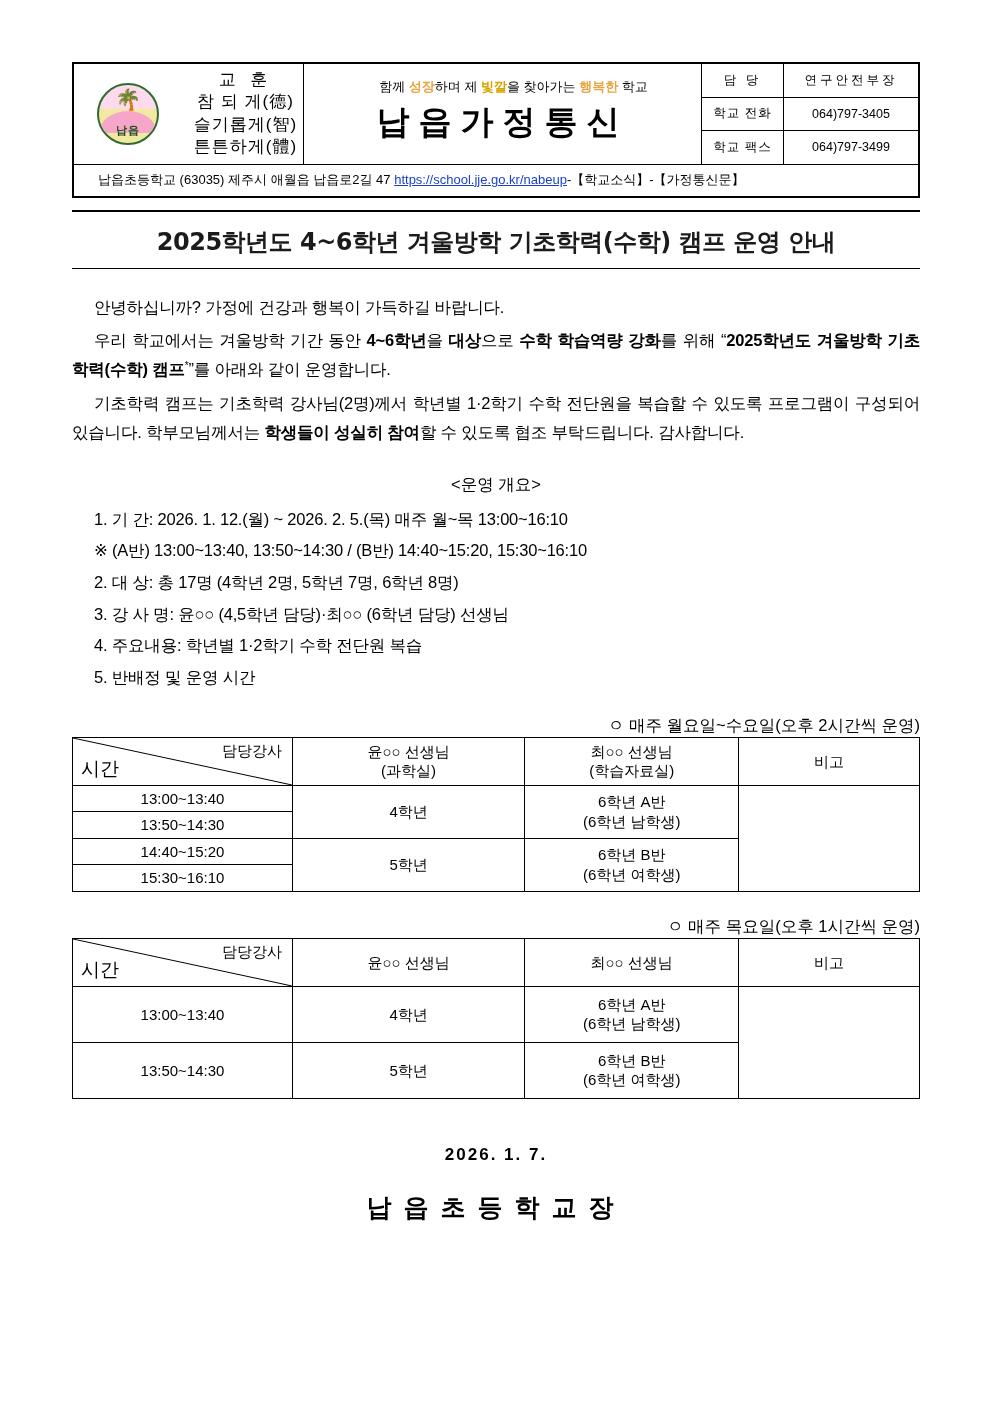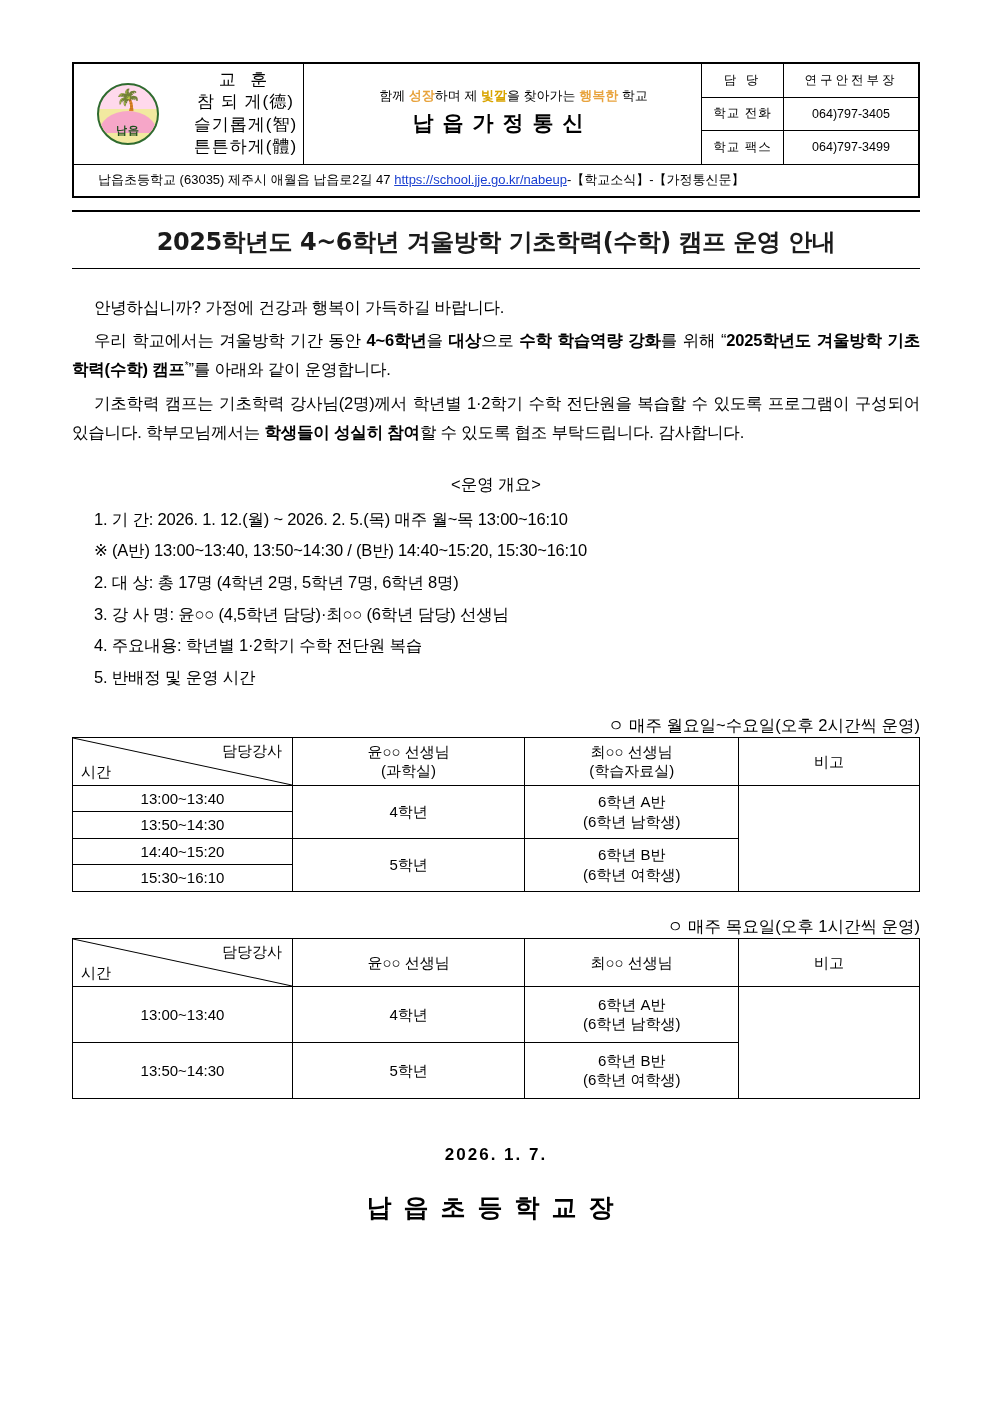--- a/index.html
+++ b/index.html
@@ -98,21 +98,21 @@
   }
   .slogan {
     font-size: 13px;
     letter-spacing: 0px;
     margin-bottom: 4px;
     margin-left: 22px;
   }
   .slogan .hl-orange { color: #e8a33d; font-weight: bold; }
   .slogan .hl-gold { color: #d9a400; font-weight: bold; }
   .bigtitle {
-    font-size: 21px;
+    font-size: 33px;
     font-weight: bold;
     letter-spacing: 9px;
     font-family: Liberation Mono, monospace;
   }
   .lh-right {
     width: 216px;
     display: flex;
     flex-direction: column;
   }
   .lh-r-row {
@@ -218,21 +218,21 @@
   .diag .tr-lab {
     position: absolute;
     right: 10px;
     top: 3px;
     font-size: 15px;
   }
   .diag .bl-lab {
     position: absolute;
     left: 8px;
     bottom: 3px;
-    font-size: 15px;
+    font-size: 19px;
   }
   .col-time { width: 214px; }
   .col-a { width: 226px; }
   .col-b { width: 208px; }
   .col-note { width: 176px; }
   .two-line { line-height: 1.25; }
 
   .subhead {
     font-size: 16.5px;
     margin: 24px 0 0 0;

